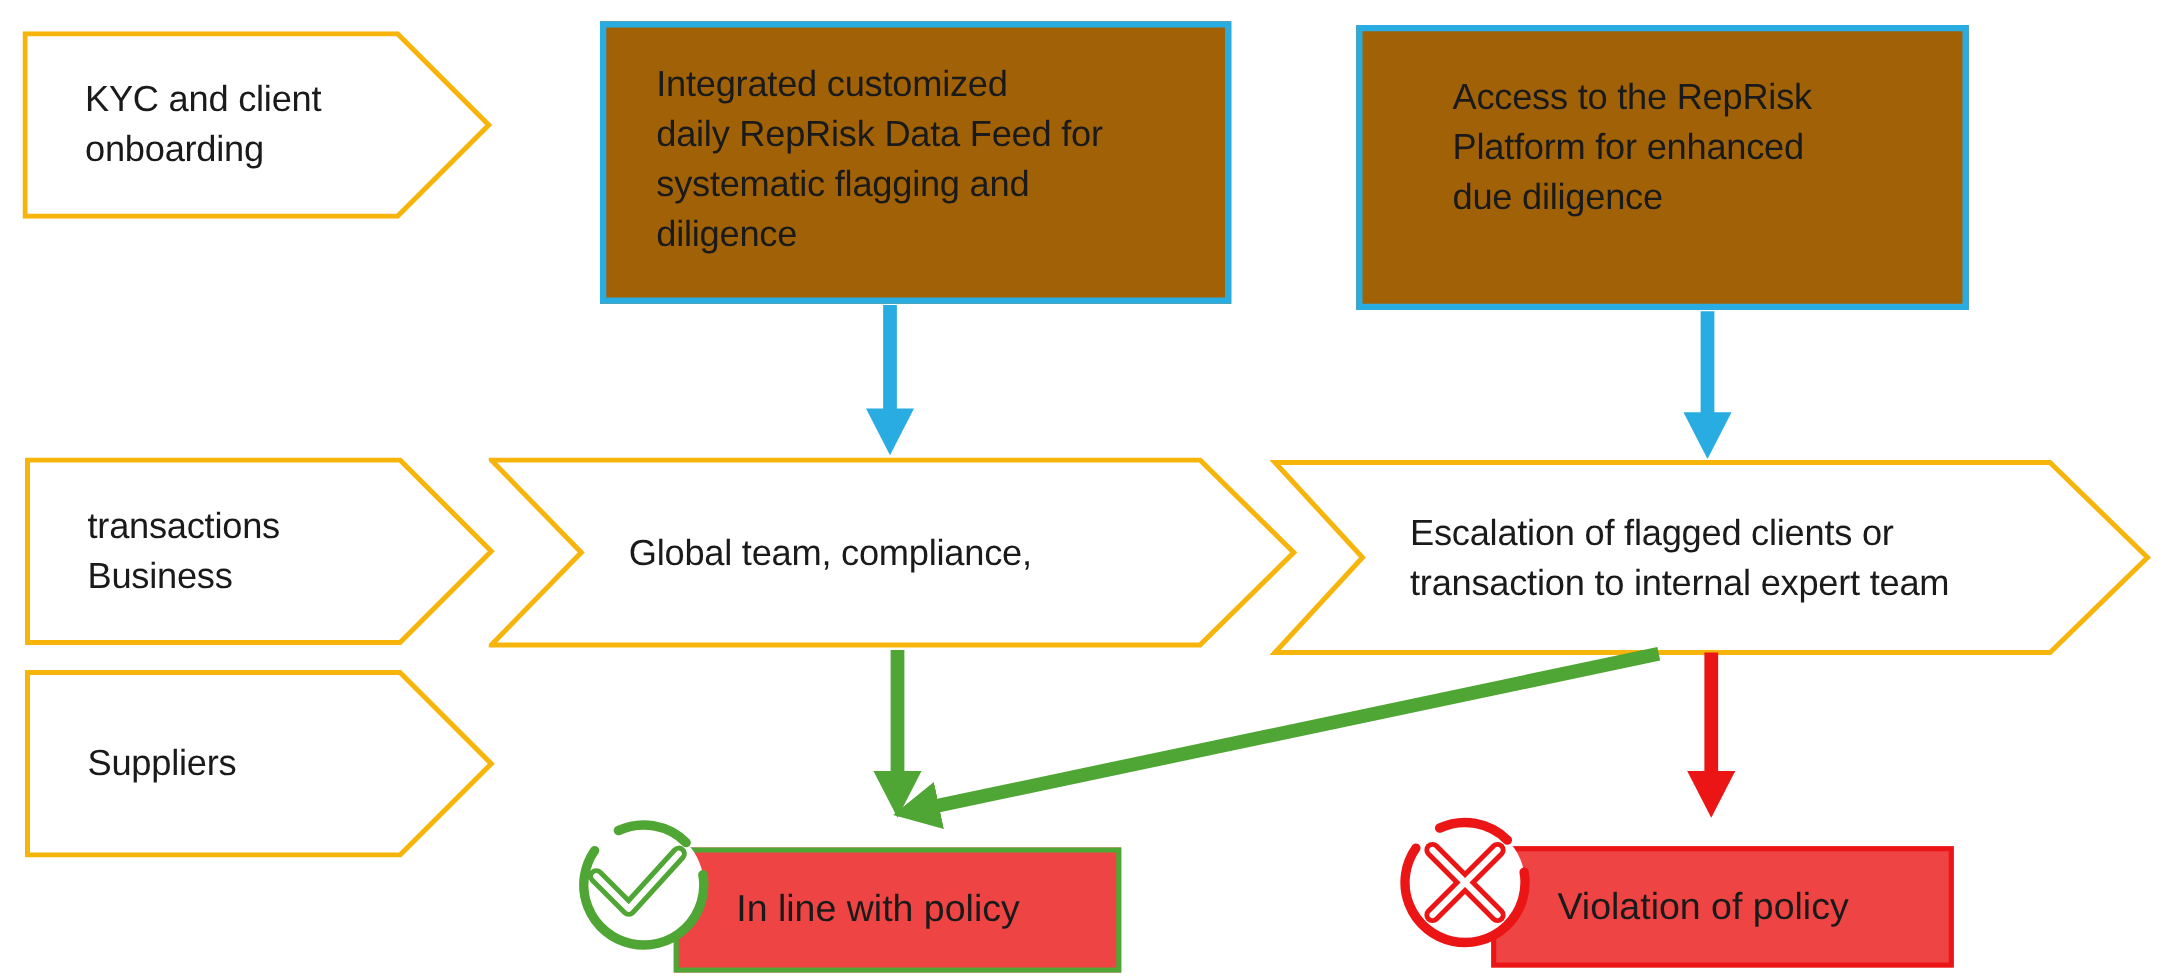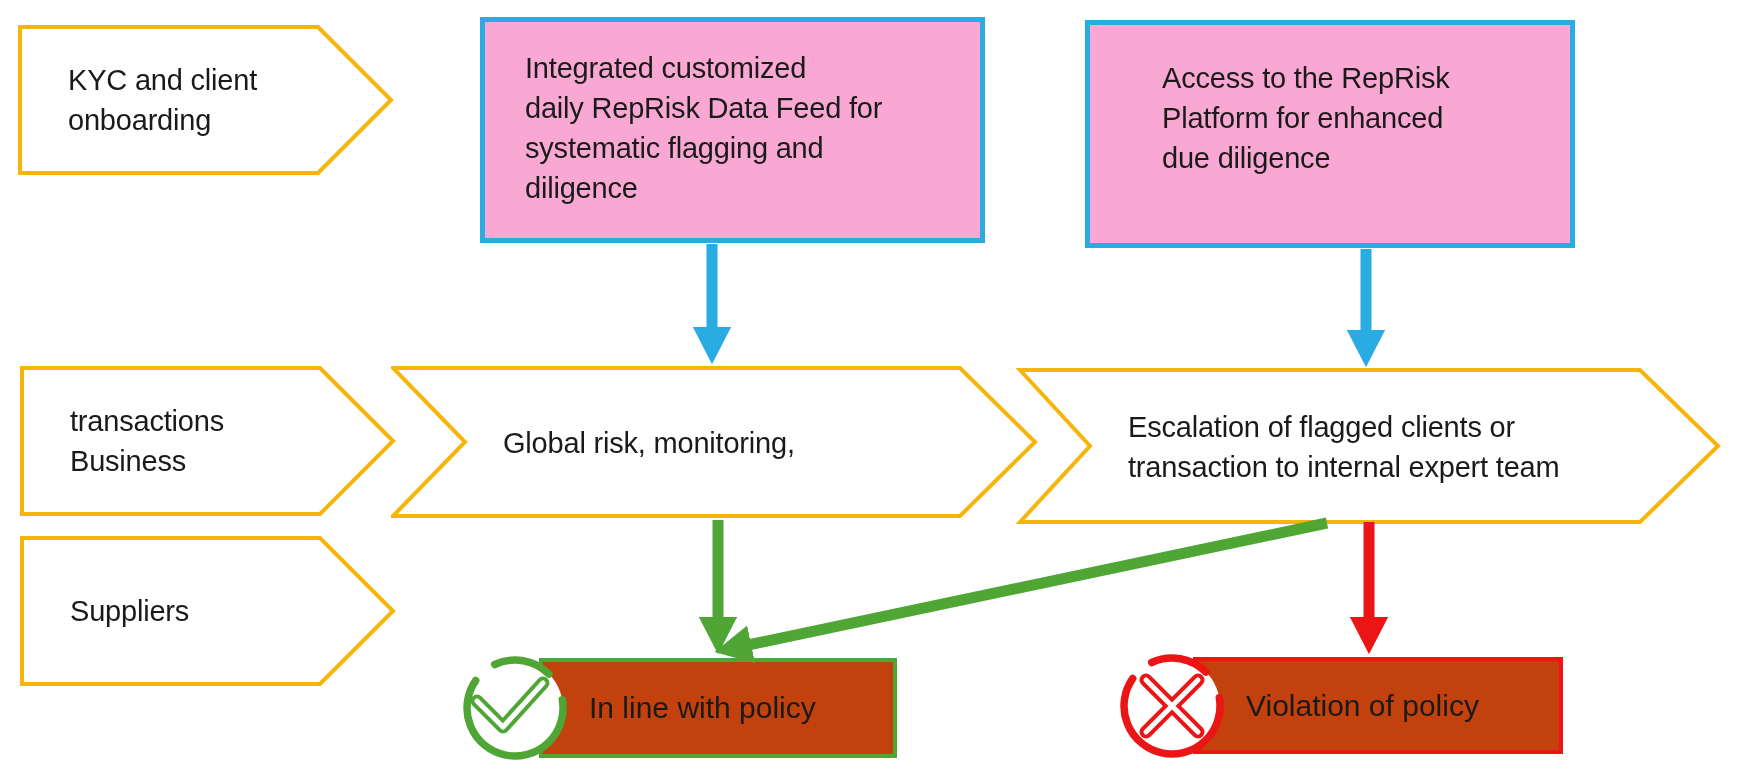--- a/index.html
+++ b/index.html
@@ -29,33 +29,34 @@
   .node-text span { display: block; white-space: nowrap; }
 
   
   .chevron-left { width: 377px; height: 150px; }
   .chevron-left .node-text { padding-left: 50px; }
 
   
   .bluebox {
     position: absolute;
     border: 5px solid #29ace2;
-    background: #f9a8d4;
+    background: #a16207;
   }
   .bluebox .node-text { justify-content: flex-start; }
 
   
   .sys-text { padding-left: 112px; }
 
   
   .outcome {
     position: absolute;
-    background: #c2410c;
+    background: #ef4444;
     display: flex;
     align-items: center;
+    margin-top: 20px;
   }
   .outcome .label { font-size: 30px; white-space: nowrap; }
   .outcome.good { border: 4px solid #4fa634; }
   .outcome.bad  { border: 4px solid #ec1515; }
   .icon-badge { position: absolute; }
 
   .arrows-layer { position: absolute; left: 0; top: 0; }
 </style>
 </head>
 <body>
@@ -107,21 +108,21 @@
       <span>Platform for enhanced</span>
       <span>due diligence</span>
     </div>
   </div>
 
   <div class="node" style="left:391px; top:366px; width:648px; height:154px;">
     <svg class="shape" width="648" height="154" viewBox="0 0 648 154">
       <path d="M2,2 H569 L644,76 L569,150 H2 L74,76 Z" fill="#ffffff" stroke="#f7b50c" stroke-width="4" stroke-linejoin="miter"></path>
     </svg>
     <div class="node-text sys-text">
-      <span>Global risk, monitoring,</span>
+      <span>Global team, compliance,</span>
     </div>
   </div>
 
   <div class="node" style="left:1016px; top:368px; width:706px; height:158px;">
     <svg class="shape" width="706" height="158" viewBox="0 0 706 158">
       <path d="M4,2 H624 L702,78 L624,154 H4 L74,78 Z" fill="#ffffff" stroke="#f7b50c" stroke-width="4" stroke-linejoin="miter"></path>
     </svg>
     <div class="node-text sys-text">
       <span>Escalation of flagged clients or</span>
       <span>transaction to internal expert team</span>

